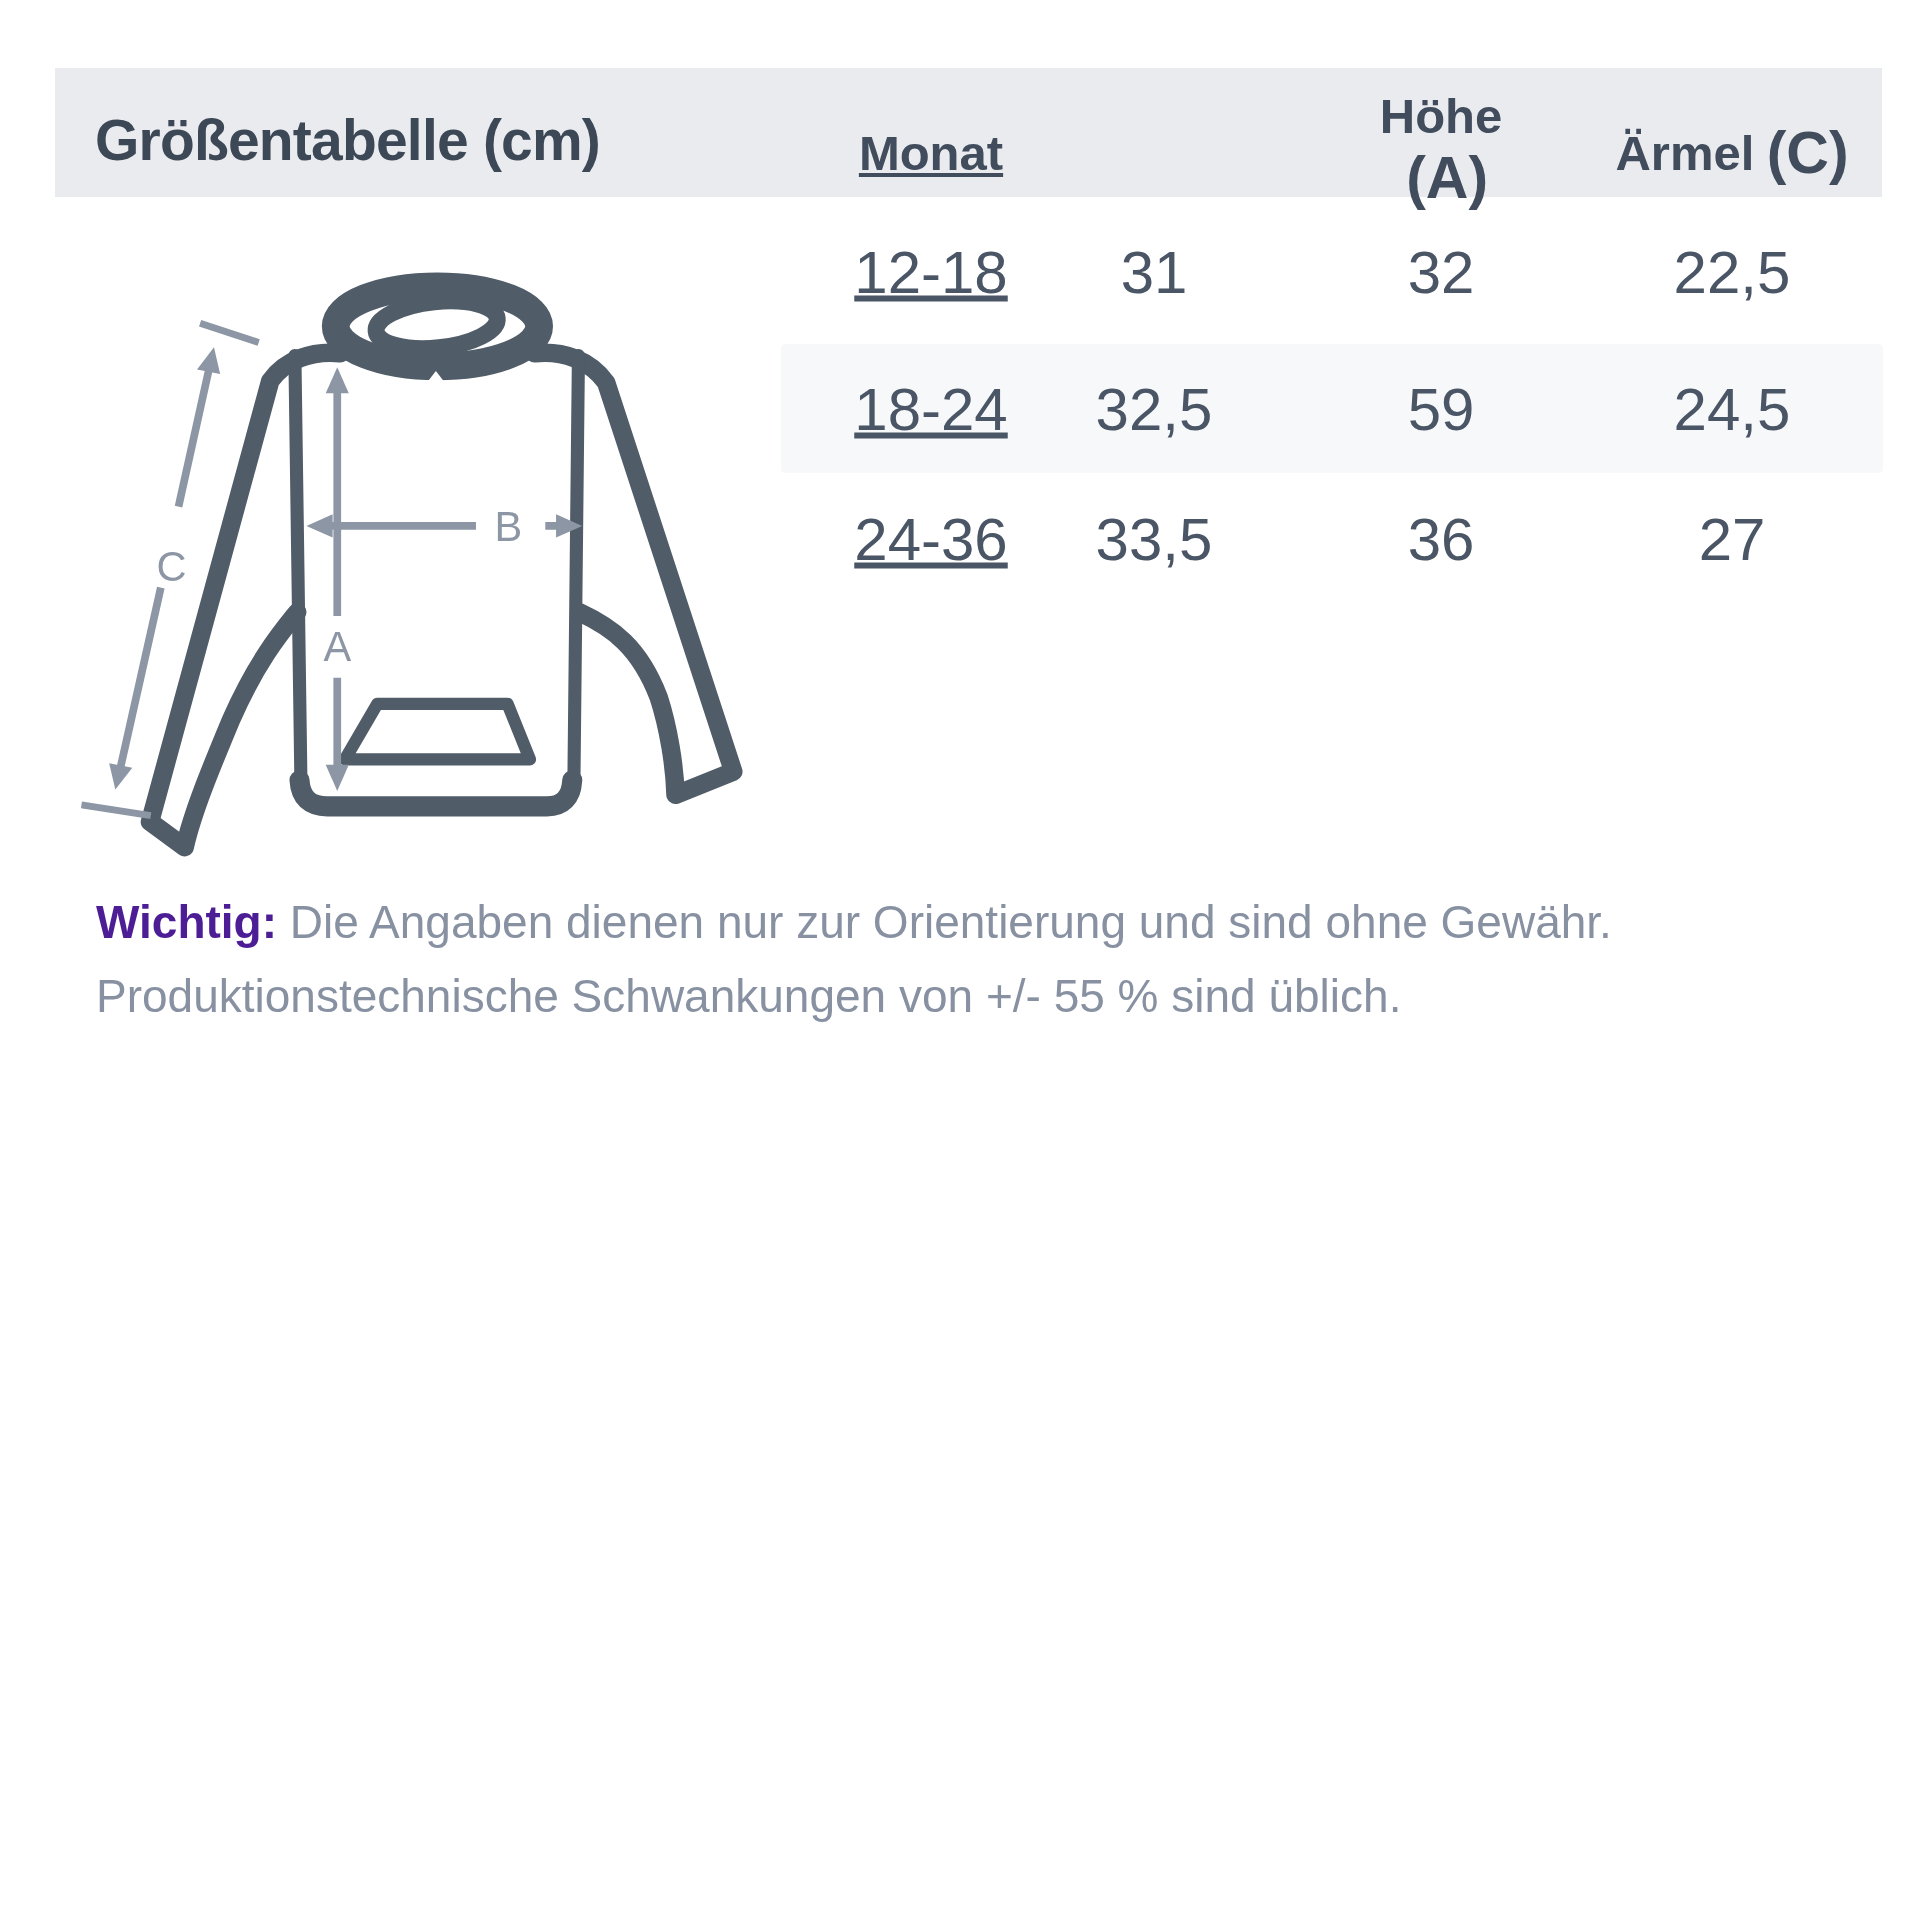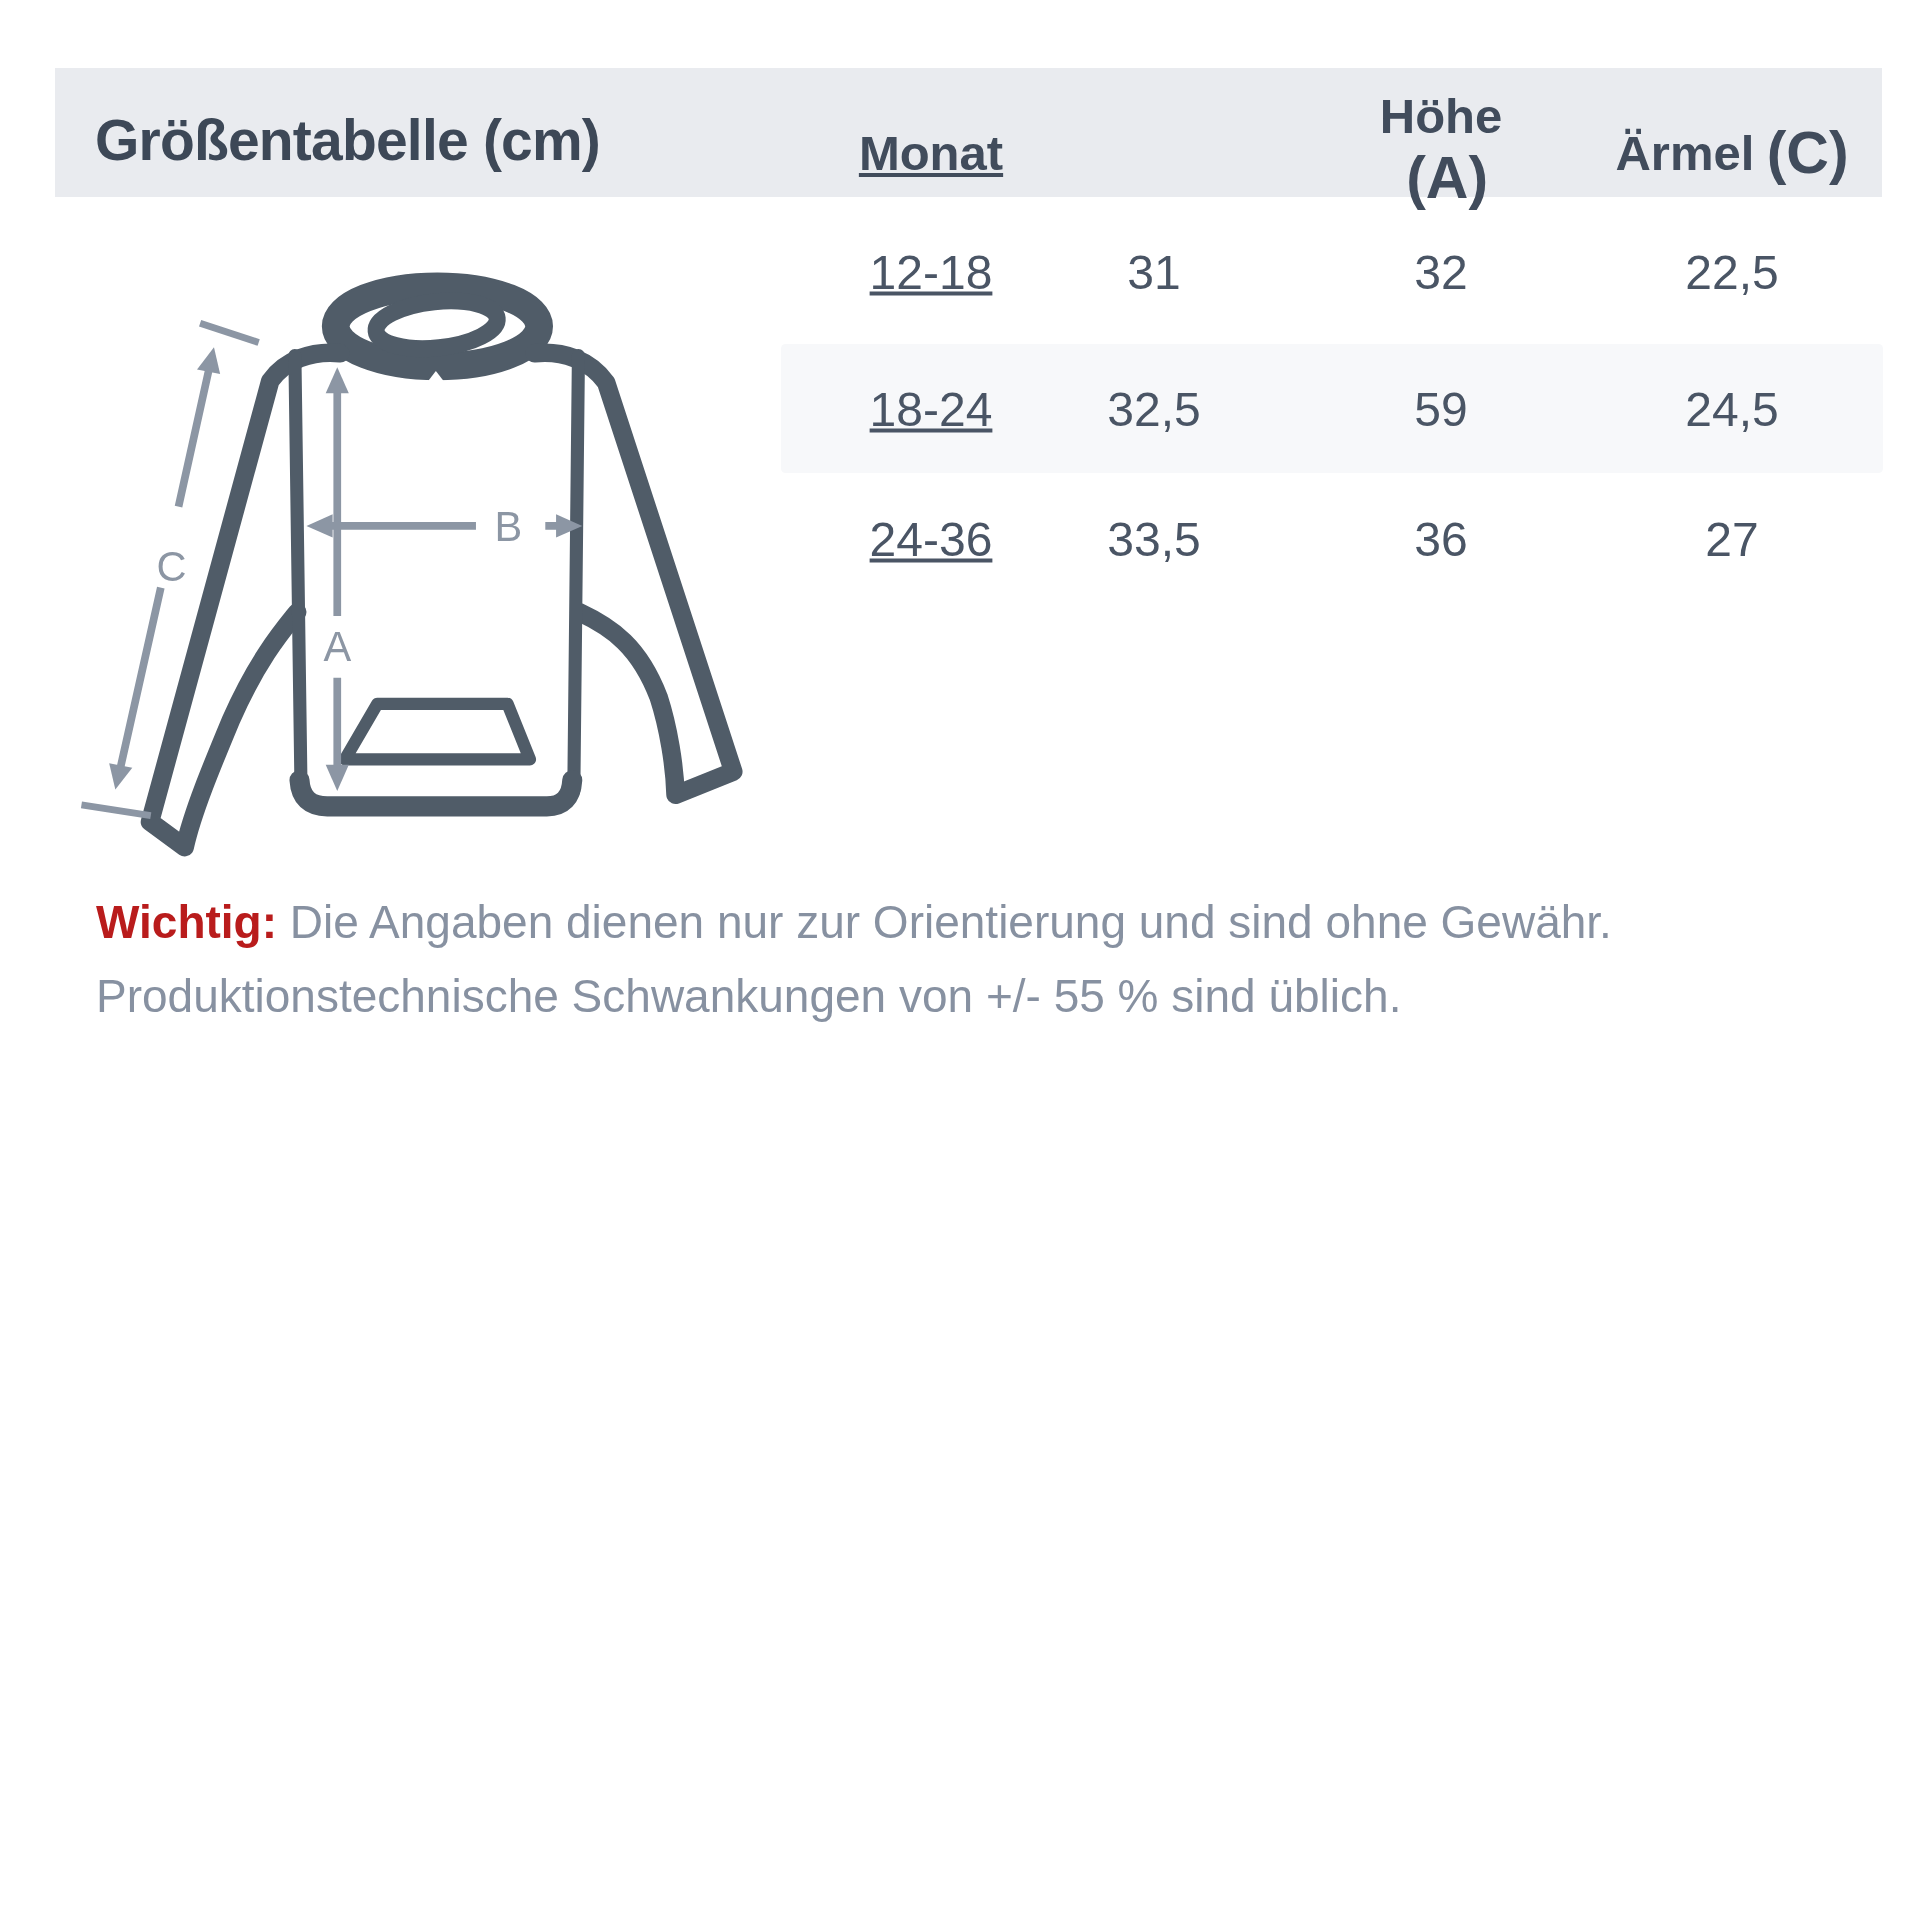--- a/index.html
+++ b/index.html
@@ -17,34 +17,34 @@
   .colhead .suffix:not(:empty){margin-left:12.3px;}
 
   
   .row{position:absolute;left:0;width:1926px;}
   .row1{top:200px;height:143px;}
   .row2{top:344px;height:129px;}
   .row3{top:472px;height:133px;}
   .stripe{position:absolute;left:781px;top:344px;width:1102px;height:129px;
           background:#f7f8fa;border-radius:4.6px;}
   .cell{position:absolute;top:50%;transform:translate(-50%,-50%);
-        font-size:48px;color:#4a5565;white-space:nowrap;}
+        font-size:60px;color:#4a5565;white-space:nowrap;}
   .c1{left:931px;text-decoration:underline;} .c2{left:1154px;} .c3{left:1441px;flex-direction:column;} .c4{left:1732px;}
 
   
   .diagram{position:absolute;left:46px;top:196px;width:732px;height:686px;}
   .diagram svg{display:block;width:100%;height:100%;}
   .hoodline{fill:none;stroke:#505c68;stroke-linecap:round;stroke-linejoin:round;}
   .arrline{fill:none;stroke:#8c96a4;stroke-linecap:butt;}
   .arrhead{fill:#8c96a4;stroke:none;}
   .dimlabel{fill:#8c96a4;font-family:"Liberation Sans", sans-serif;font-size:54px;}
 
   
   .footer{position:absolute;left:96px;top:885px;font-size:46px;line-height:74px;color:#8791a1;}
-  .fbold{font-weight:bold;color:#b91c1c;}
+  .fbold{font-weight:bold;color:#4c1d95;}
 </style>
 </head>
 <body>
 
 <div class="canvas">
 
   <div class="band"></div>
   <div class="title">Größentabelle (cm)</div>
 
   <div class="colhead c1">

